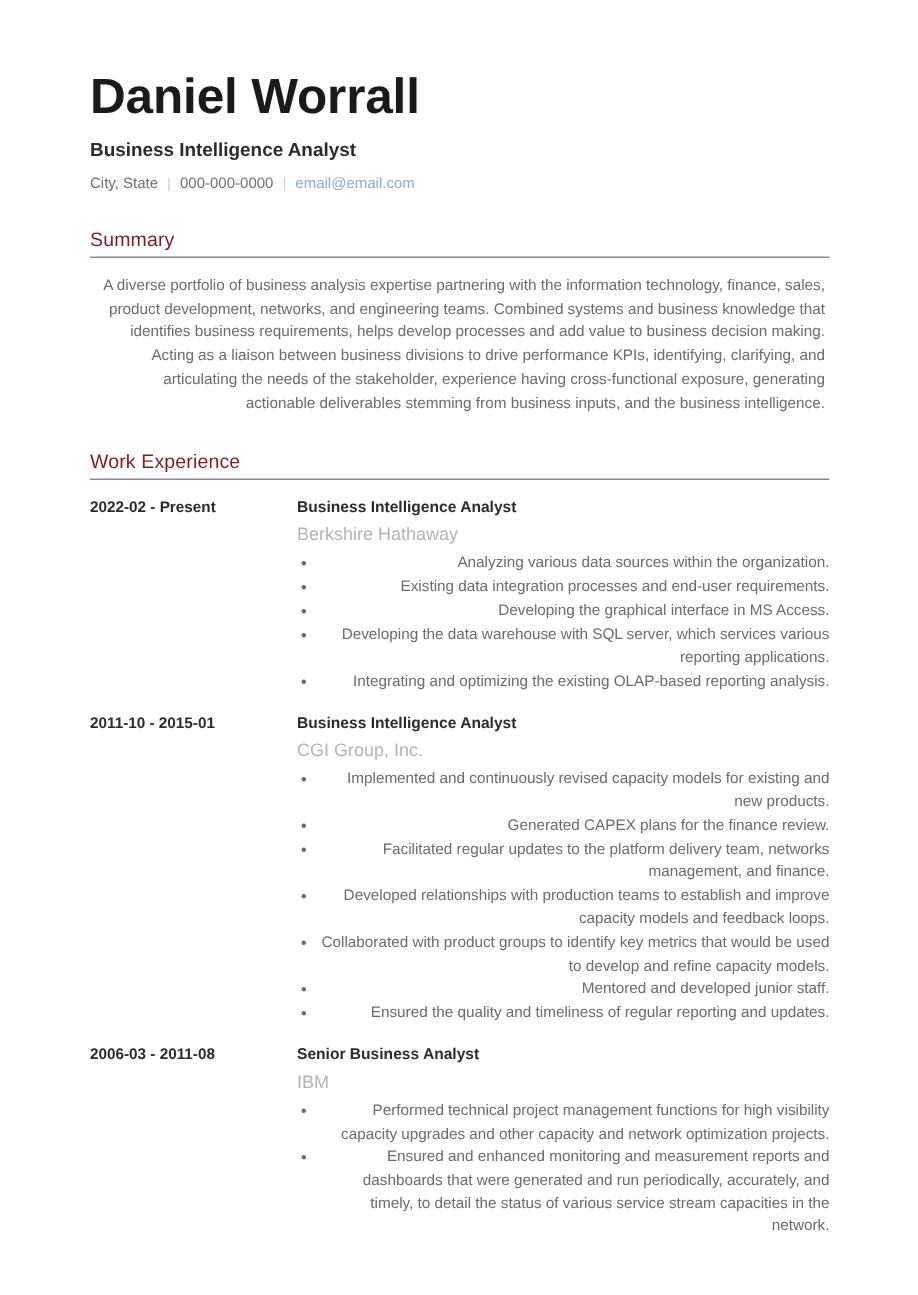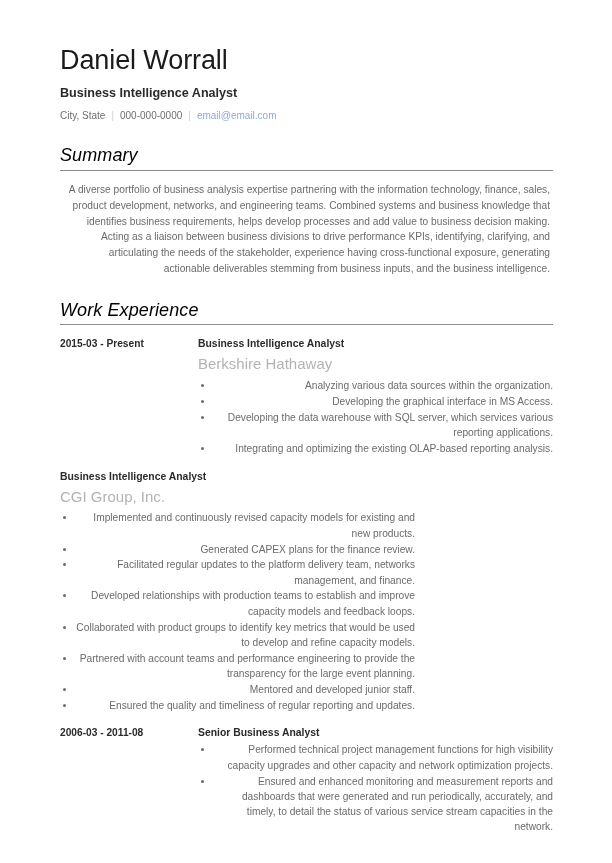--- a/index.html
+++ b/index.html
@@ -22,22 +22,22 @@
     width: 612px;
     min-height: 863px;
     background: #ffffff;
     padding: 45px 59px 0 60px;
   }
 
   
   .header { margin-bottom: 22px; }
 
   .cand-name {
-    font-size: 27px;
-    font-weight: 400;
+    font-size: 33px;
+    font-weight: 700;
     color: #1a1a1a;
     letter-spacing: -0.1px;
     line-height: 1.18;
     margin: 0 0 9px 0;
   }
 
   .cand-title {
     font-size: 12.6px;
     font-weight: 700;
     color: #2b2b2b;
@@ -57,27 +57,26 @@
   .contact-sep {
     color: #cfcfcf;
     margin: 0 6px;
     font-size: 10px;
   }
   .contact-email { color: #8fa9d8; white-space: nowrap; }
 
   
   .section { margin-top: 20px; }
   .section-head {
-    font-size: 18px;
+    font-size: 13px;
     font-weight: 400;
-    color: #000000;
+    color: #7f1d1d;
     line-height: 1.25;
     margin: 0 0 3px 0;
     letter-spacing: 0.1px;
-    font-style: italic;
   }
   .section-rule {
     height: 0;
     border: 0;
     border-top: 1.3px solid #8c8c8c;
     margin: 0 0 11px 0;
     width: 493px;
   }
 
   
@@ -116,21 +115,21 @@
 
   .entry-role {
     font-size: 10.4px;
     font-weight: 700;
     color: #2b2b2b;
     line-height: 1.45;
     margin: 0 0 2px 0;
   }
 
   .entry-org {
-    font-size: 15px;
+    font-size: 12px;
     font-weight: 400;
     color: #b3b3b3;
     line-height: 1.45;
     margin: 0 0 3px 0;
   }
 
   .bullets {
     list-style: none;
     margin: 0;
     padding: 0;
@@ -178,54 +177,56 @@
     <h2 class="section-head">Summary</h2>
     <hr class="section-rule">
     <p class="summary-text">A diverse portfolio of business analysis expertise partnering with the information technology, finance, sales, product development, networks, and engineering teams. Combined systems and business knowledge that identifies business requirements, helps develop processes and add value to business decision making. Acting as a liaison between business divisions to drive performance KPIs, identifying, clarifying, and articulating the needs of the stakeholder, experience having cross-functional exposure, generating actionable deliverables stemming from business inputs, and the business intelligence.</p>
   </div>
 
   <div class="section work-section">
     <h2 class="section-head">Work Experience</h2>
     <hr class="section-rule">
 
     <div class="entry">
-      <div class="entry-date">2015-03 - Present</div>
+      <div class="entry-date">2022-02 - Present</div>
       <div class="entry-body">
         <div class="entry-role">Business Intelligence Analyst</div>
         <div class="entry-org">Berkshire Hathaway</div>
         <ul class="bullets">
           <li>Analyzing various data sources within the organization.</li>
+          <li>Existing data integration processes and end-user requirements.</li>
           <li>Developing the graphical interface in MS Access.</li>
           <li>Developing the data warehouse with SQL server, which services various reporting applications.</li>
           <li>Integrating and optimizing the existing OLAP-based reporting analysis.</li>
         </ul>
       </div>
     </div>
 
     <div class="entry">
+      <div class="entry-date">2011-10 - 2015-01</div>
       <div class="entry-body">
         <div class="entry-role">Business Intelligence Analyst</div>
         <div class="entry-org">CGI Group, Inc.</div>
         <ul class="bullets">
           <li>Implemented and continuously revised capacity models for existing and new products.</li>
           <li>Generated CAPEX plans for the finance review.</li>
           <li>Facilitated regular updates to the platform delivery team, networks management, and finance.</li>
           <li>Developed relationships with production teams to establish and improve capacity models and feedback loops.</li>
           <li>Collaborated with product groups to identify key metrics that would be used to develop and refine capacity models.</li>
-          <li>Partnered with account teams and performance engineering to provide the transparency for the large event planning.</li>
           <li>Mentored and developed junior staff.</li>
           <li>Ensured the quality and timeliness of regular reporting and updates.</li>
         </ul>
       </div>
     </div>
 
     <div class="entry">
       <div class="entry-date">2006-03 - 2011-08</div>
       <div class="entry-body">
         <div class="entry-role">Senior Business Analyst</div>
+        <div class="entry-org">IBM</div>
         <ul class="bullets">
           <li>Performed technical project management functions for high visibility capacity upgrades and other capacity and network optimization projects.</li>
           <li>Ensured and enhanced monitoring and measurement reports and dashboards that were generated and run periodically, accurately, and timely, to detail the status of various service stream capacities in the network.</li>
 
         </ul>
       </div>
     </div>
   </div>
 
 </div>

